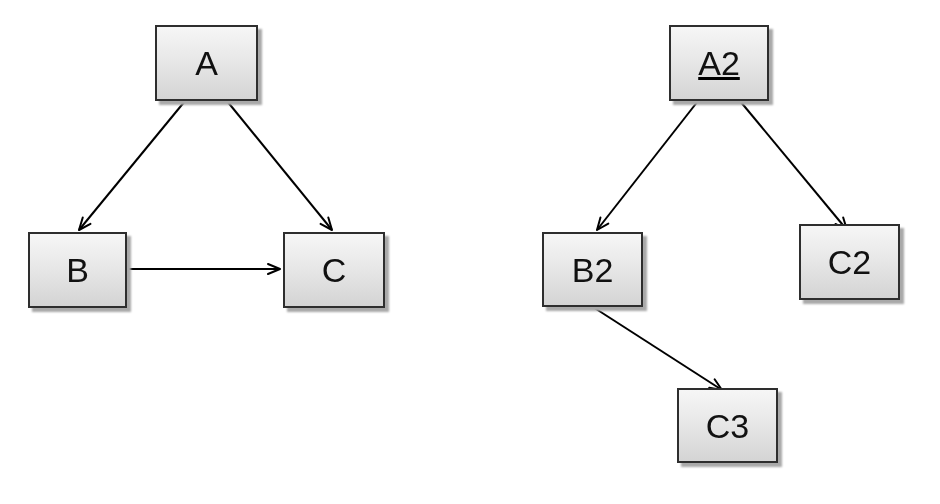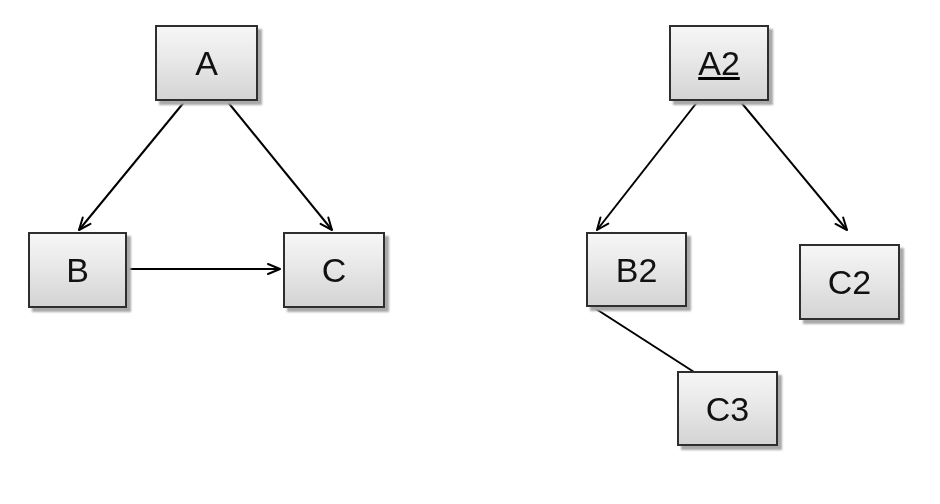--- a/index.html
+++ b/index.html
@@ -65,23 +65,23 @@
       </div>
       <div class="node" style="left: 28px; top: 232px; width: 99px; height: 76px;">
         <span class="node-label">B</span>
       </div>
       <div class="node" style="left: 283px; top: 232px; width: 102px; height: 76px;">
         <span class="node-label">C</span>
       </div>
       <div class="node" style="left: 669px; top: 25px; width: 100px; height: 76px; text-decoration: underline;">
         <span class="node-label">A2</span>
       </div>
-      <div class="node" style="left: 542px; top: 232px; width: 101px; height: 75px; margin-left: 44px;">
+      <div class="node" style="left: 542px; top: 232px; width: 101px; height: 75px;">
         <span class="node-label">B2</span>
       </div>
-      <div class="node" style="left: 799px; top: 244px; width: 101px; height: 76px;">
+      <div class="node" style="left: 799px; top: 224px; width: 101px; height: 76px;">
         <span class="node-label">C2</span>
       </div>
-      <div class="node" style="left: 677px; top: 371px; width: 101px; height: 75px;">
+      <div class="node" style="left: 677px; top: 388px; width: 101px; height: 75px;">
         <span class="node-label">C3</span>
       </div>
     </div>
 </div>
 
 </body></html>

